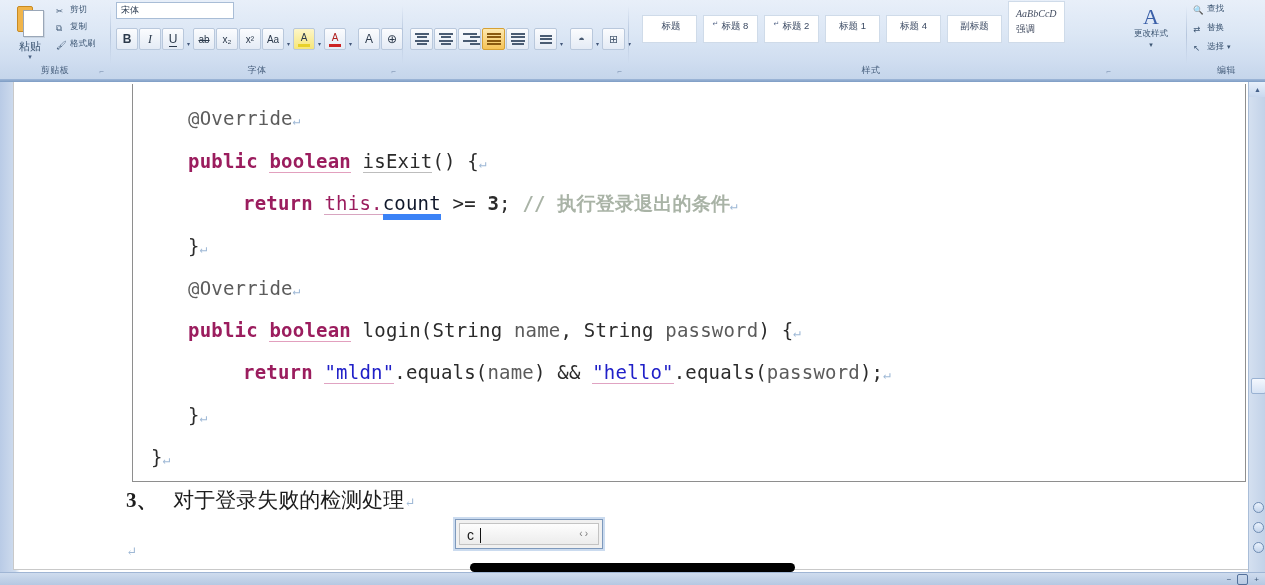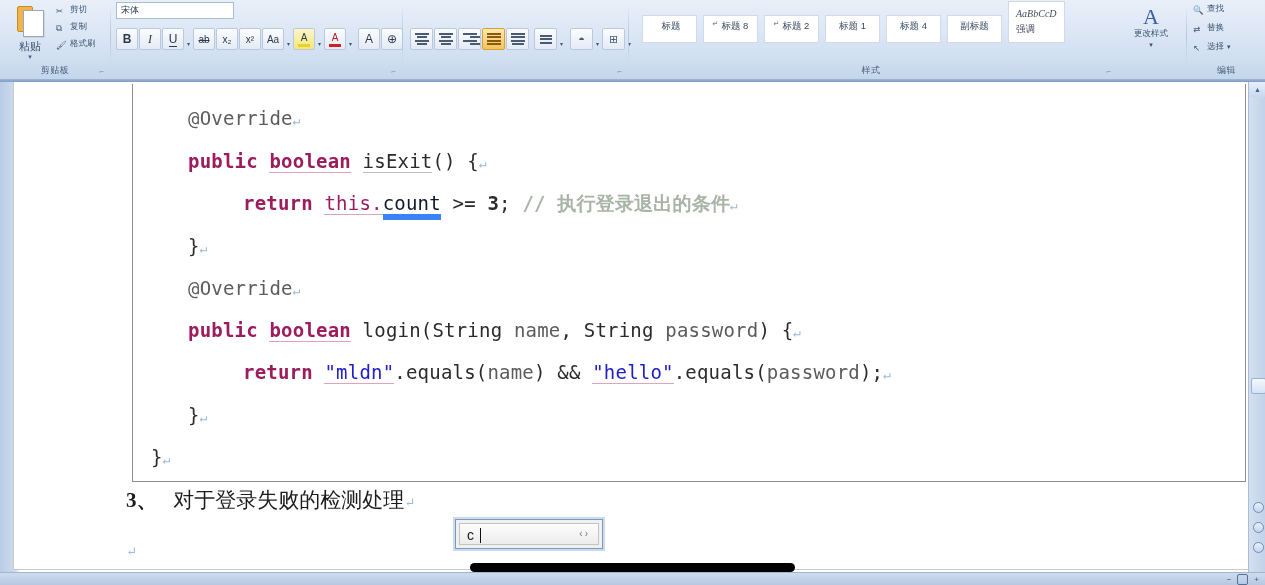--- a/index.html
+++ b/index.html
@@ -226,20 +226,21 @@
       </div>
       <div class="caretbtn">▾</div>
       <div class="fbtn" style="flex-direction:column;gap:0">
         <span style="font-size:10px;color:#b02020">A</span>
           <span class="redbar"></span>
       </div>
       <div class="caretbtn">▾</div>
       <div class="fbtn" style="margin-left:3px">A</div>
       <div class="fbtn">⊕</div>
     </div>
+    <div class="grp-label">字体</div>
     <div class="dlg-launch">⌐</div>
   </div>
   <div class="grp-sep" style="left:402px"></div>
 
   <div class="grp" id="g-para">
     <div class="pbar">
       <div class="pbtn">
           <i class="w14"></i>
           <i class="w10"></i>
           <i class="w14"></i>

